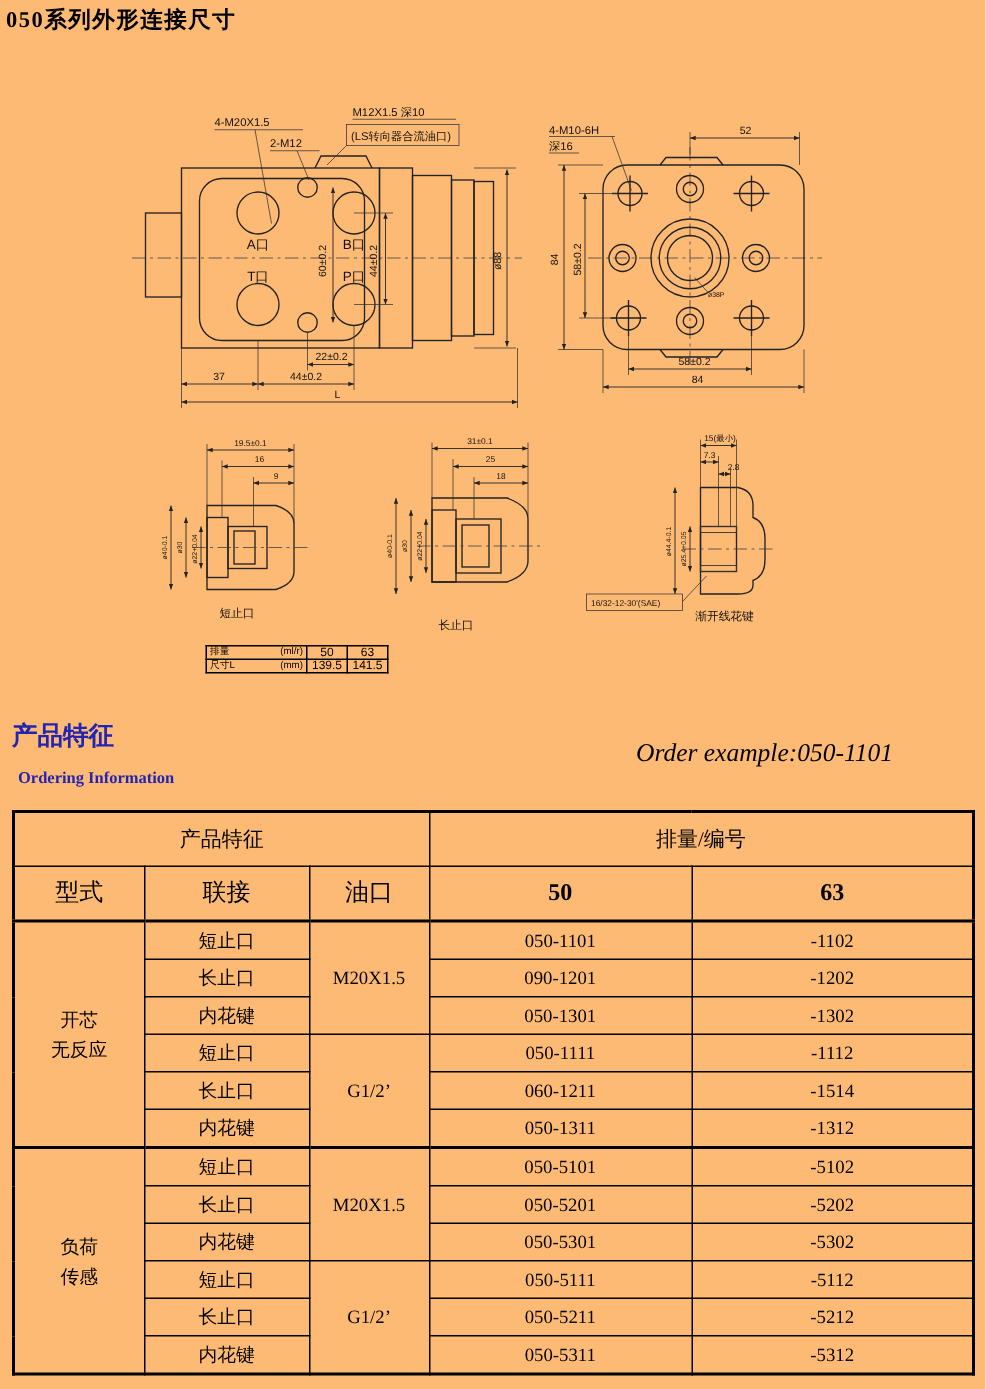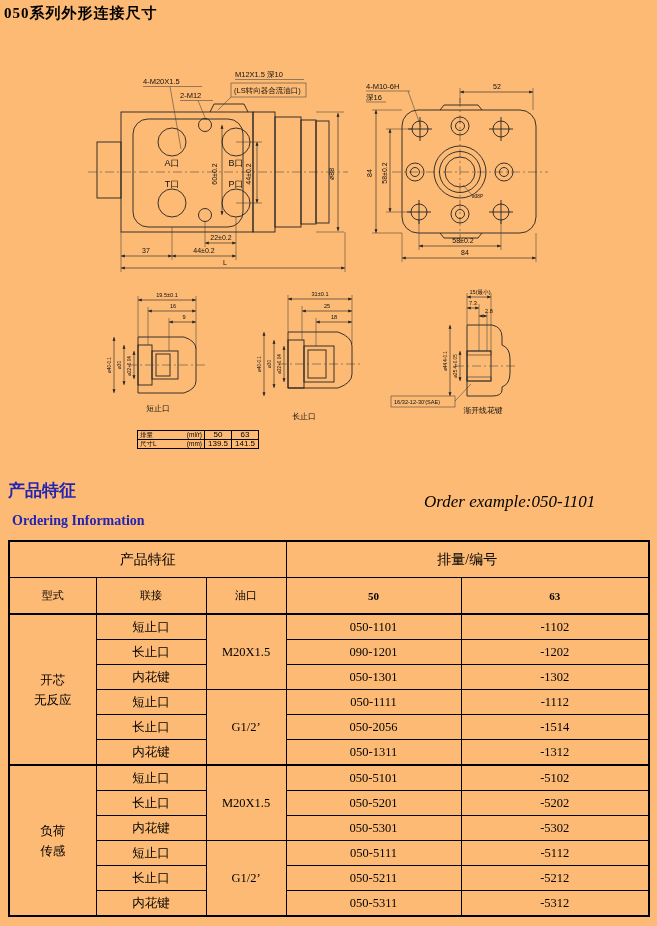--- a/index.html
+++ b/index.html
@@ -24,26 +24,26 @@
   .size-table{position:absolute;left:137px;top:430px;border-collapse:collapse;
               font-family:"Liberation Sans","DejaVu Sans",sans-serif;}
   .size-table td{border:1px solid #000;font-size:6.5px;line-height:1;padding:0 2px;height:8px;
                  text-align:center;white-space:nowrap;}
   .size-table td.st-label{width:62px;text-align:left;}
   .size-table td.st-label .u{float:right;}
   .size-table td.st-v{width:22px;font-size:8px;}
   .ord-zh{position:absolute;left:8px;top:479px;font-size:17px;font-weight:bold;color:#2424b2;
           font-family:"Liberation Sans","DejaVu Sans",sans-serif;}
   .ord-ex{position:absolute;left:424px;top:492px;font-size:17px;font-style:italic;}
-  .ord-en{position:absolute;left:12px;top:513px;font-size:14px;font-weight:bold;color:#2424b2;}
+  .ord-en{position:absolute;left:12px;top:513px;font-size:11px;font-weight:bold;color:#2424b2;}
   .order-table{position:absolute;left:8px;top:540px;width:640px;border-collapse:collapse;
                table-layout:fixed;border:2px solid #000;}
   .order-table td{border:1px solid #000;text-align:center;padding:0;overflow:hidden;}
   .order-table .hr1 td{height:35px;font-size:14px;}
-  .order-table .hr2 td{height:35px;font-size:11px;font-weight:bold;border-bottom:2px solid #000;margin-left:44px;}
+  .order-table .hr2 td{height:35px;font-size:16px;font-weight:bold;border-bottom:2px solid #000;margin-left:44px;}
   .order-table .hr2 td.cnh{font-weight:normal;}
   .order-table tbody td{height:24px;font-size:12.5px;}
   .order-table td.type{white-space:pre-line;font-size:12.5px;line-height:1.6;}
   .order-table tr.gs td{border-top:2px solid #000;}
 </style>
 </head>
 <body>
 
 <div id="page">
 
@@ -330,21 +330,21 @@
         <td>-1302</td>
       </tr>
       <tr>
         <td>短止口</td>
         <td rowspan="3">G1/2’</td>
         <td>050-1111</td>
         <td>-1112</td>
       </tr>
       <tr>
         <td>长止口</td>
-        <td>050-2056</td>
+        <td>060-1211</td>
         <td>-1514</td>
       </tr>
       <tr>
         <td>内花键</td>
         <td>050-1311</td>
         <td>-1312</td>
       </tr>
       <tr class="gs">
         <td class="type" rowspan="6">负荷
 传感</td>

